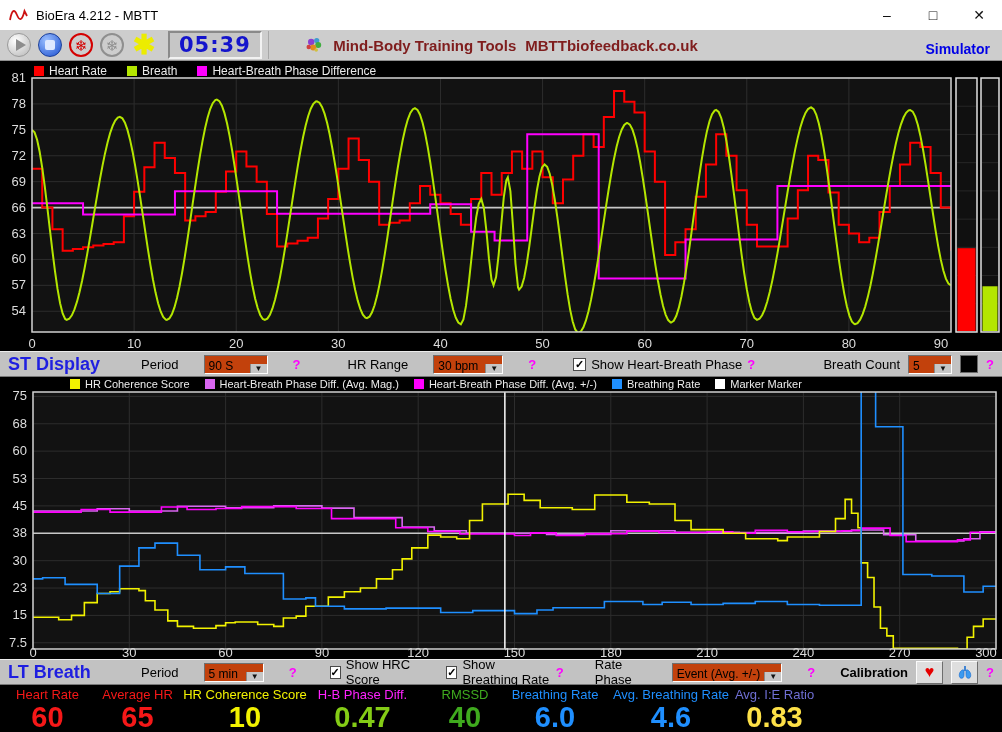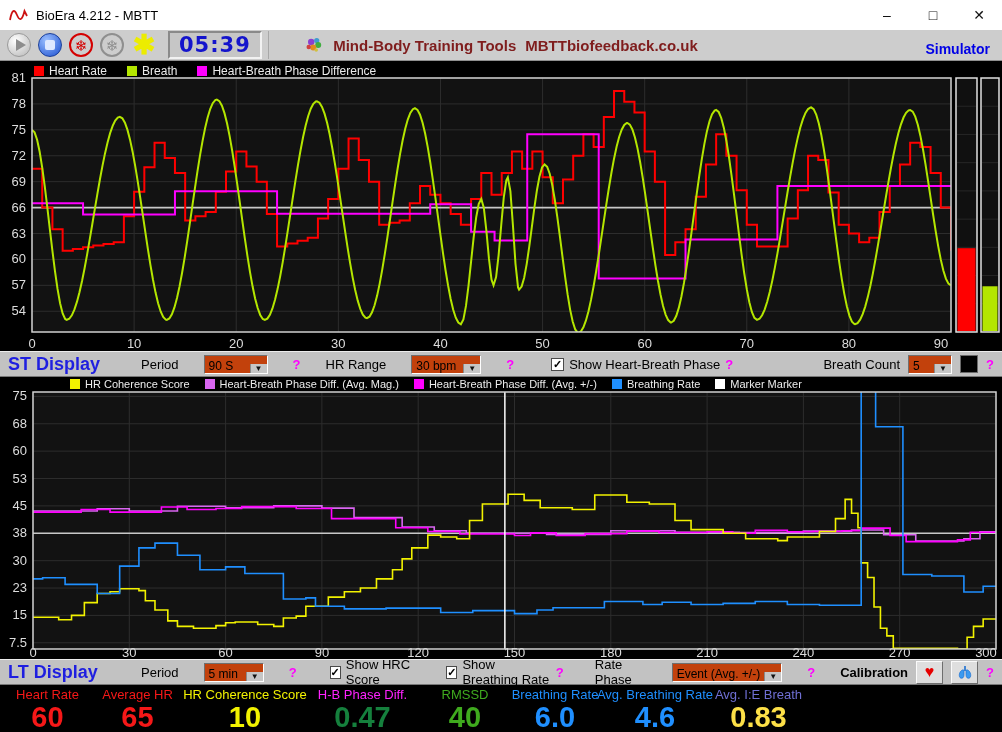--- a/index.html
+++ b/index.html
@@ -205,21 +205,21 @@
   </div>
 
   <div class="ctrl-bar">
     <span class="panel-title">ST Display</span>
     <span>Period</span>
     <div class="dd" style="width:64px">
       <span class="dd-text">90 S</span>
       <span class="dd-btn">▼</span>
     </div>
     <span class="help">?</span>
-    <span style="margin-left:0">HR Range</span>
+    <span style="margin-left:22px">HR Range</span>
     <div class="dd" style="width:70px">
       <span class="dd-text">30 bpm</span>
       <span class="dd-btn">▼</span>
     </div>
     <span class="help">?</span>
     <div class="cb-row" style="margin-left:12px">
       <span class="cb">✓</span>
       <span>Show Heart-Breath Phase</span>
       <span class="help">?</span>
     </div>
@@ -312,21 +312,21 @@
           <path d="M33 135.1036931818182 H81.15 V132.54829545454544 H110.04 V135.1036931818182 H161.4 V129.99289772727272 H187.08 V132.54829545454544 H215.97 V131.453125 H241.65 V129.62784090909093 H296.21999999999997 V131.453125 H331.53 V141.67471590909093 H395.72999999999996 V150.80113636363637 H427.83 V154.45170454545453 H459.93 V157.00710227272728 H514.5 V158.46732954545453 H530.5500000000001 V155.9119318181818 H556.23 V158.46732954545453 H585.12 V156.64204545454547 H626.85 V154.08664772727272 H658.95 V155.546875 H707.0999999999999 V154.81676136363637 H732.78 V156.27698863636363 H755.25 V153.35653409090912 H787.35 V154.81676136363637 H813.0300000000001 V154.45170454545453 H841.92 V153.72159090909088 H861.18 V151.1661931818182 H890.07 V158.46732954545453 H906.12 V164.67329545454544 H957.48 V162.84801136363635 H970.32 V155.1818181818182 H996 V154.45170454545453 H996" fill="none" stroke="#ff00ff" stroke-width="1.6"></path>
           <path d="M33 240.2400568181818 H58.68000000000001 V242.79545454545453 H71.52000000000001 V238.41477272727272 H84.36000000000001 V225.6377840909091 H97.2 V216.51136363636363 H110.04 V214.68607954545453 H119.67 V211.765625 H138.93 V213.5909090909091 H145.35000000000002 V223.8125 H154.98000000000002 V232.93892045454547 H167.82000000000002 V243.890625 H177.45 V249.36647727272725 H193.5 V251.19176136363635 H215.97 V248.63636363636363 H225.60000000000002 V245.7159090909091 H235.23 V244.98579545454544 H257.70000000000005 V247.54119318181816 H273.75 V249.36647727272725 H283.38 V240.97017045454547 H296.21999999999997 V239.14488636363637 H305.84999999999997 V229.28835227272725 H328.32 V220.1619318181818 H344.36999999999995 V214.68607954545453 H360.42 V211.03551136363637 H376.47 V201.9090909090909 H392.52000000000004 V192.78267045454547 H402.15000000000003 V181.8309659090909 H411.78 V170.87926136363637 H427.83 V158.10227272727272 H440.67 V159.92755681818184 H456.72 V161.7528409090909 H469.56 V143.5 H482.40000000000003 V127.07244318181819 H508.08 V117.21590909090908 H524.13 V123.421875 H540.18 V130.72301136363637 H572.2800000000001 V132.54829545454544 H594.75 V117.94602272727273 H626.85 V125.24715909090908 H649.32 V127.07244318181819 H675 V143.5 H691.0500000000001 V152.62642045454547 H723.15 V156.27698863636363 H745.62 V161.7528409090909 H777.72 V163.578125 H787.35 V159.92755681818184 H819.4499999999999 V154.45170454545453 H835.5 V141.67471590909093 H845.13 V122.32670454545456 H851.55 V136.19886363636363 H857.97 V150.80113636363637 H861.18 V185.8465909090909 H867.6 V200.44886363636363 H874.02 V230.0184659090909 H880.44 V251.19176136363635 H886.86 V258.8579545454545 H893.28 V271.2698863636363 H957.48 V272 H967.11 V260.3181818181818 H973.53 V249.36647727272725 H983.16 V242.0653409090909 H996 V242.0653409090909 H996" fill="none" stroke="#f2f200" stroke-width="1.6"></path>
           <path d="M33 201.9090909090909 H42.63 V200.81392045454547 H65.1 V207.38494318181816 H97.2 V216.51136363636363 H119.67 V189.13210227272725 H138.93 V170.87926136363637 H154.98000000000002 V166.13352272727275 H177.45 V178.18039772727272 H199.92000000000002 V192.78267045454547 H225.60000000000002 V189.8622159090909 H244.86 V196.43323863636363 H283.38 V221.9872159090909 H305.84999999999997 V220.89204545454547 H315.48 V229.28835227272725 H344.36999999999995 V231.84375 H386.09999999999997 V231.11363636363635 H440.67 V235.49431818181816 H472.77 V233.6690340909091 H514.5 V236.58948863636363 H536.97 V232.93892045454547 H553.02 V230.74857954545453 H604.38 V224.54261363636363 H642.9 V227.46306818181816 H662.16 V225.27272727272725 H691.0500000000001 V227.46306818181816 H723.15 V226.36789772727275 H755.25 V224.54261363636363 H787.35 V227.46306818181816 H819.4499999999999 V228.19318181818184 H861.18 V13.904829545454556 H875.625 V49.68039772727272 H902.91 V197.5284090909091 H931.8000000000001 V198.98863636363637 H963.9 V215.05113636363637 H983.16 V209.21022727272725 H996 V208.48011363636363 H996" fill="none" stroke="#1f8fff" stroke-width="1.6"></path>
           <line x1="504.87" x2="504.87" y1="15" y2="272" stroke="#ffffff" stroke-width="1.5"></line>
         </g>
         <rect x="33" y="15" width="963" height="257" fill="none" stroke="#cfcfcf" stroke-width="1.5"></rect>
       </svg>
   </div>
 
   <div class="ctrl-bar">
-    <span class="panel-title">LT Display</span>
+    <span class="panel-title">LT Breath</span>
     <span>Period</span>
     <div class="dd" style="width:78px">
       <span class="dd-text">5 min</span>
       <span class="dd-btn">▼</span>
     </div>
     <span class="help">?</span>
     <div class="cb-row" style="margin-left:8px">
       <span class="cb">✓</span>
       <span>Show HRC Score</span>
     </div>
@@ -365,33 +365,33 @@
       <div class="stat" style="width: 85px;">
         <div class="stat-label" style="color: rgb(245, 24, 24);">Average HR</div>
         <div class="stat-value" style="color: rgb(245, 24, 24);">65</div>
       </div>
       <div class="stat" style="width: 130px;">
         <div class="stat-label" style="color: rgb(242, 242, 0);">HR Coherence Score</div>
         <div class="stat-value" style="color: rgb(242, 242, 0);">10</div>
       </div>
       <div class="stat" style="width: 105px;">
         <div class="stat-label" style="color: rgb(255, 34, 255);">H-B Phase Diff.</div>
-        <div class="stat-value" style="color: #15803d;">0.47</div>
+        <div class="stat-value" style="color: #84cc16;">0.47</div>
       </div>
       <div class="stat" style="width: 100px;">
         <div class="stat-label" style="color: rgb(63, 170, 30);">RMSSD</div>
         <div class="stat-value" style="color: rgb(63, 170, 30);">40</div>
       </div>
       <div class="stat" style="width: 80px;">
         <div class="stat-label" style="color: rgb(31, 143, 255);">Breathing Rate</div>
         <div class="stat-value" style="color: rgb(31, 143, 255);">6.0</div>
       </div>
-      <div class="stat" style="width: 120px;">
+      <div class="stat" style="width: 120px; margin-left: 16px;">
         <div class="stat-label" style="color: rgb(31, 143, 255);">Avg. Breathing Rate</div>
         <div class="stat-value" style="color: rgb(31, 143, 255);">4.6</div>
       </div>
       <div class="stat" style="width: 87px;">
-        <div class="stat-label" style="color: rgb(111, 111, 212);">Avg. I:E Breath</div>
+        <div class="stat-label" style="color: rgb(111, 111, 212);">Avg. I:E Ratio</div>
         <div class="stat-value" style="color: #fde047;">0.83</div>
       </div>
     </div>
 
 </div>
 
 </body></html>

